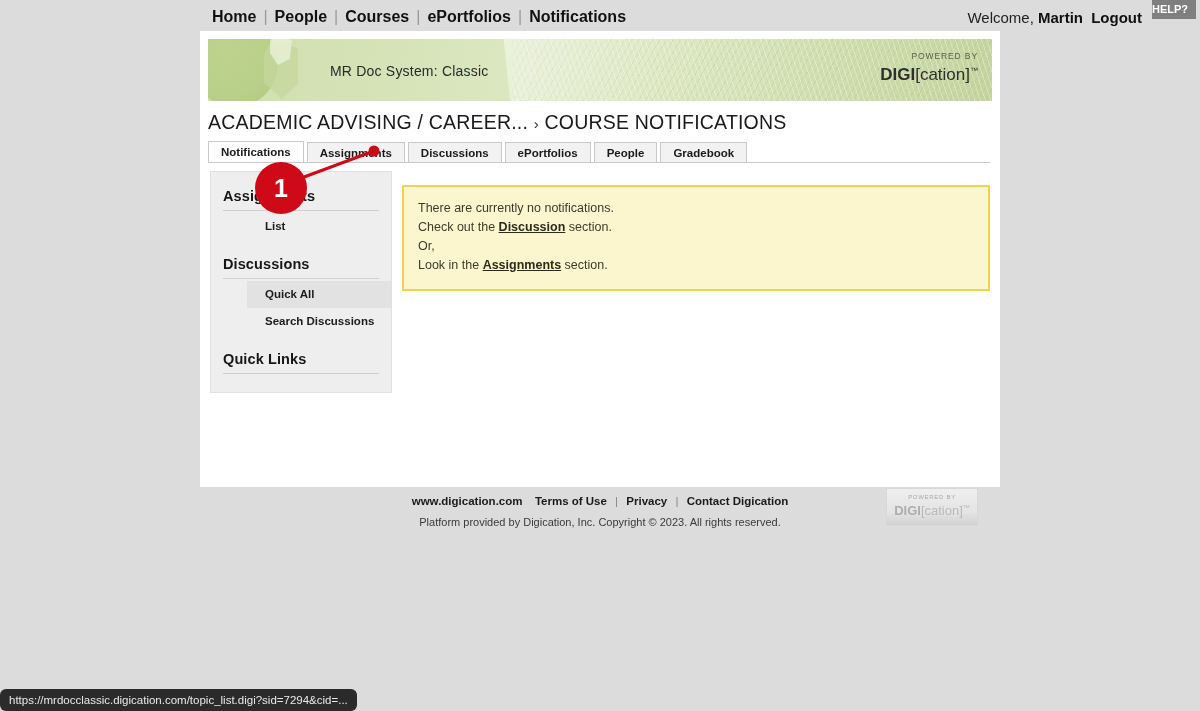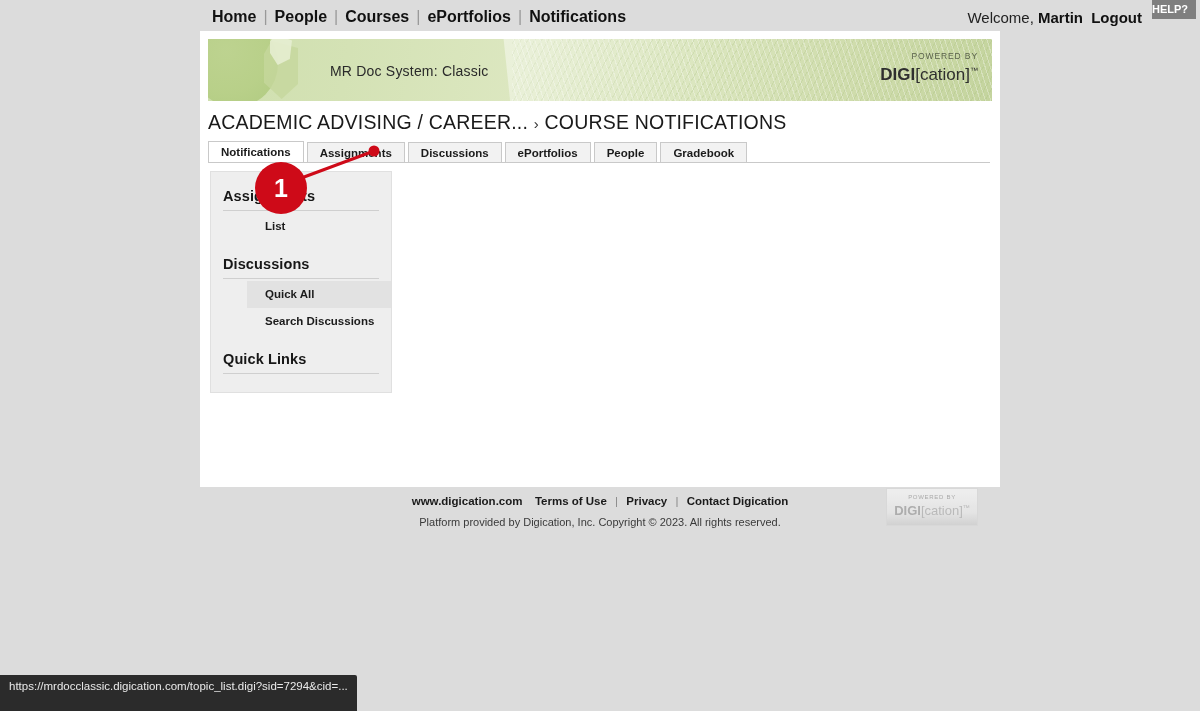--- a/index.html
+++ b/index.html
@@ -304,28 +304,29 @@
     font-weight: bold;
     line-height: 52px;
     text-align: center;
     font-family: "Liberation Sans", sans-serif;
   }
 
   
   #statusbar {
     position: absolute;
     left: 0; bottom: 0;
-    height: 36px;
+    height: 22px;
     background: #2b2b2b;
     color: #e9e9e9;
     font-size: 11.5px;
     line-height: 22px;
     padding: 0 9px;
     white-space: nowrap;
     border-top-right-radius: 2px;
+    border-radius: 6px;
   }
 </style>
 </head>
 <body>
 
 <div id="topnav">
   <div id="topnav-left">
     <a href="#">Home</a>
     <span class="nav-sep">|</span>
     <a href="#">People</a>
@@ -382,20 +383,26 @@
 
     <div class="side-head">Discussions</div>
     <div class="side-rule"></div>
     <div class="side-item selected">Quick All</div>
     <div class="side-item">Search Discussions</div>
 
     <div class="side-head">Quick Links</div>
     <div class="side-rule"></div>
   </div>
 
+  <div id="notice">
+    <p>There are currently no notifications.</p>
+    <p><span>Check out the </span><a href="#">Discussion</a><span> section.</span></p>
+    <p>Or,</p>
+    <p><span>Look in the </span><a href="#">Assignments</a><span> section.</span></p>
+  </div>
 
 </div>
 
 <div id="footer">
   <div id="footer-links">
     <a href="#">www.digication.com</a>
     <span style="display:inline-block;width:6px"></span>
     <a href="#">Terms of Use</a>
     <span class="fsep">|</span>
     <a href="#">Privacy</a>

